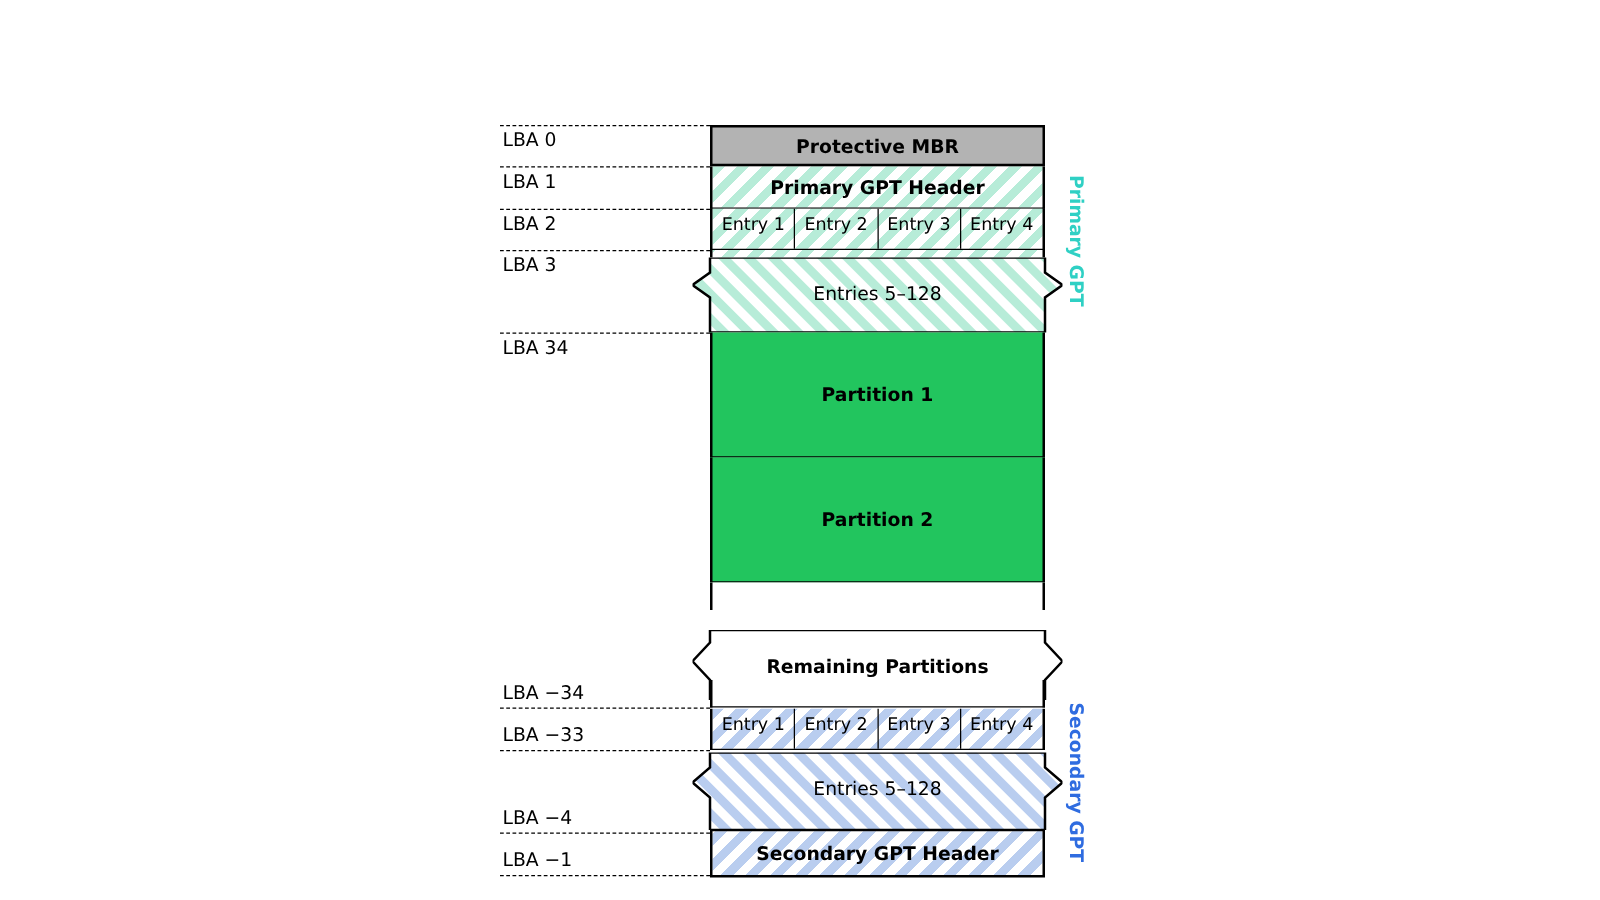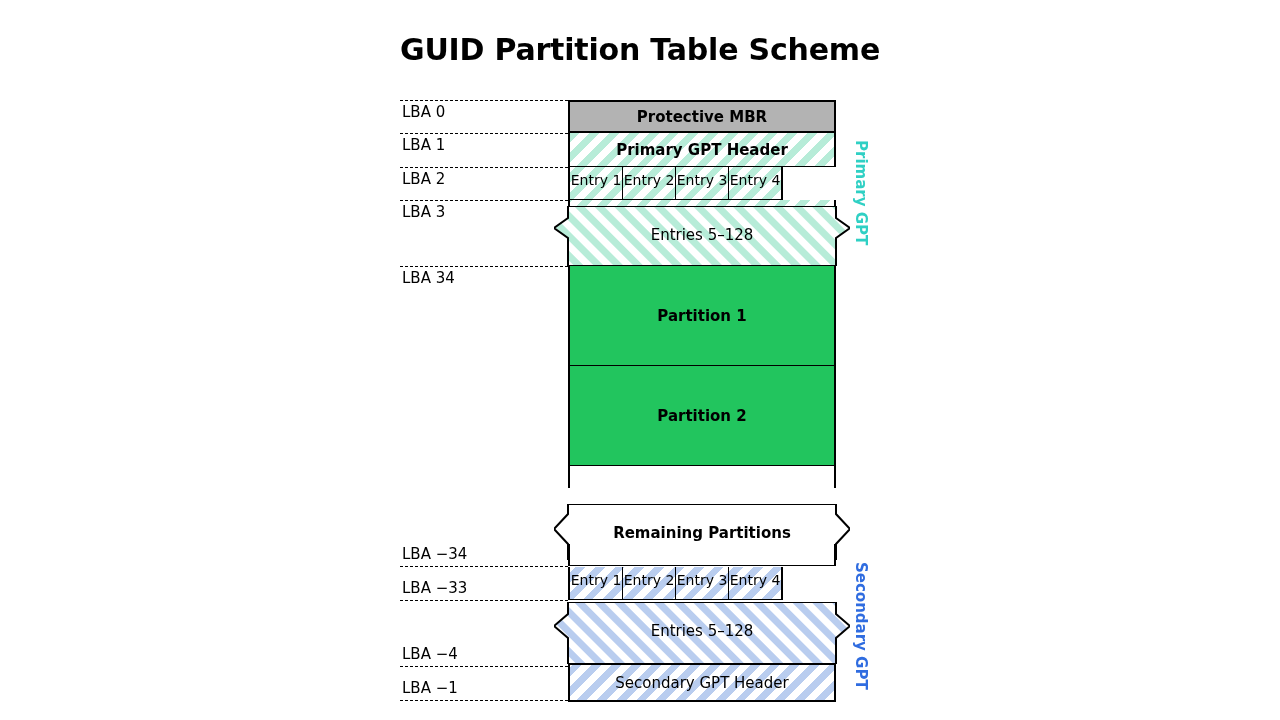--- a/index.html
+++ b/index.html
@@ -68,21 +68,21 @@
     border-right: 2px solid #000;
     border-bottom: 1px solid #000;
     background:
       repeating-linear-gradient(-45deg,
         #ffffff 0px, #ffffff 7px,
         #b7ecd8 7px, #b7ecd8 14px);
   }
   .entries-row {
     position: absolute;
     left: 568px;
-    width: 215px;
+    width: 268px;
     box-sizing: border-box;
     display: flex;
     border-left: 2px solid #000;
     border-right: 2px solid #000;
     border-bottom: 1px solid #000;
   }
   .entries-row.primary {
     background:
       repeating-linear-gradient(-45deg,
         #ffffff 0px, #ffffff 7px,
@@ -139,41 +139,40 @@
   }
   .hdr-secondary {
     border-left: 2px solid #000;
     border-right: 2px solid #000;
     border-top: 1px solid #000;
     border-bottom: 2px solid #000;
     background:
       repeating-linear-gradient(-45deg,
         #ffffff 0px, #ffffff 7px,
         #b9cdef 7px, #b9cdef 14px);
-    font-weight: normal;
+    font-weight: bold;
   }
 
   
   .side-label {
     position: absolute;
     font-size: 15px;
     font-weight: bold;
     writing-mode: vertical-rl;
     text-orientation: mixed;
     white-space: nowrap;
   }
   .side-primary { color: #2fd0c4; }
   .side-secondary { color: #2f6ce0; }
 </style>
 </head>
 <body>
 
 <div id="stage">
 
-  <div class="title">GUID Partition Table Scheme</div>
 
   <div class="dash" style="top:100px; width:168px;"></div>
   <div class="dash" style="top:133px; width:168px;"></div>
   <div class="dash" style="top:167px; width:168px;"></div>
   <div class="dash" style="top:200px; width:168px;"></div>
   <div class="dash" style="top:266px; width:168px;"></div>
   <div class="dash" style="top:566px; width:168px;"></div>
   <div class="dash" style="top:600px; width:168px;"></div>
   <div class="dash" style="top:666px; width:168px;"></div>
   <div class="dash" style="top:700px; width:168px;"></div>

